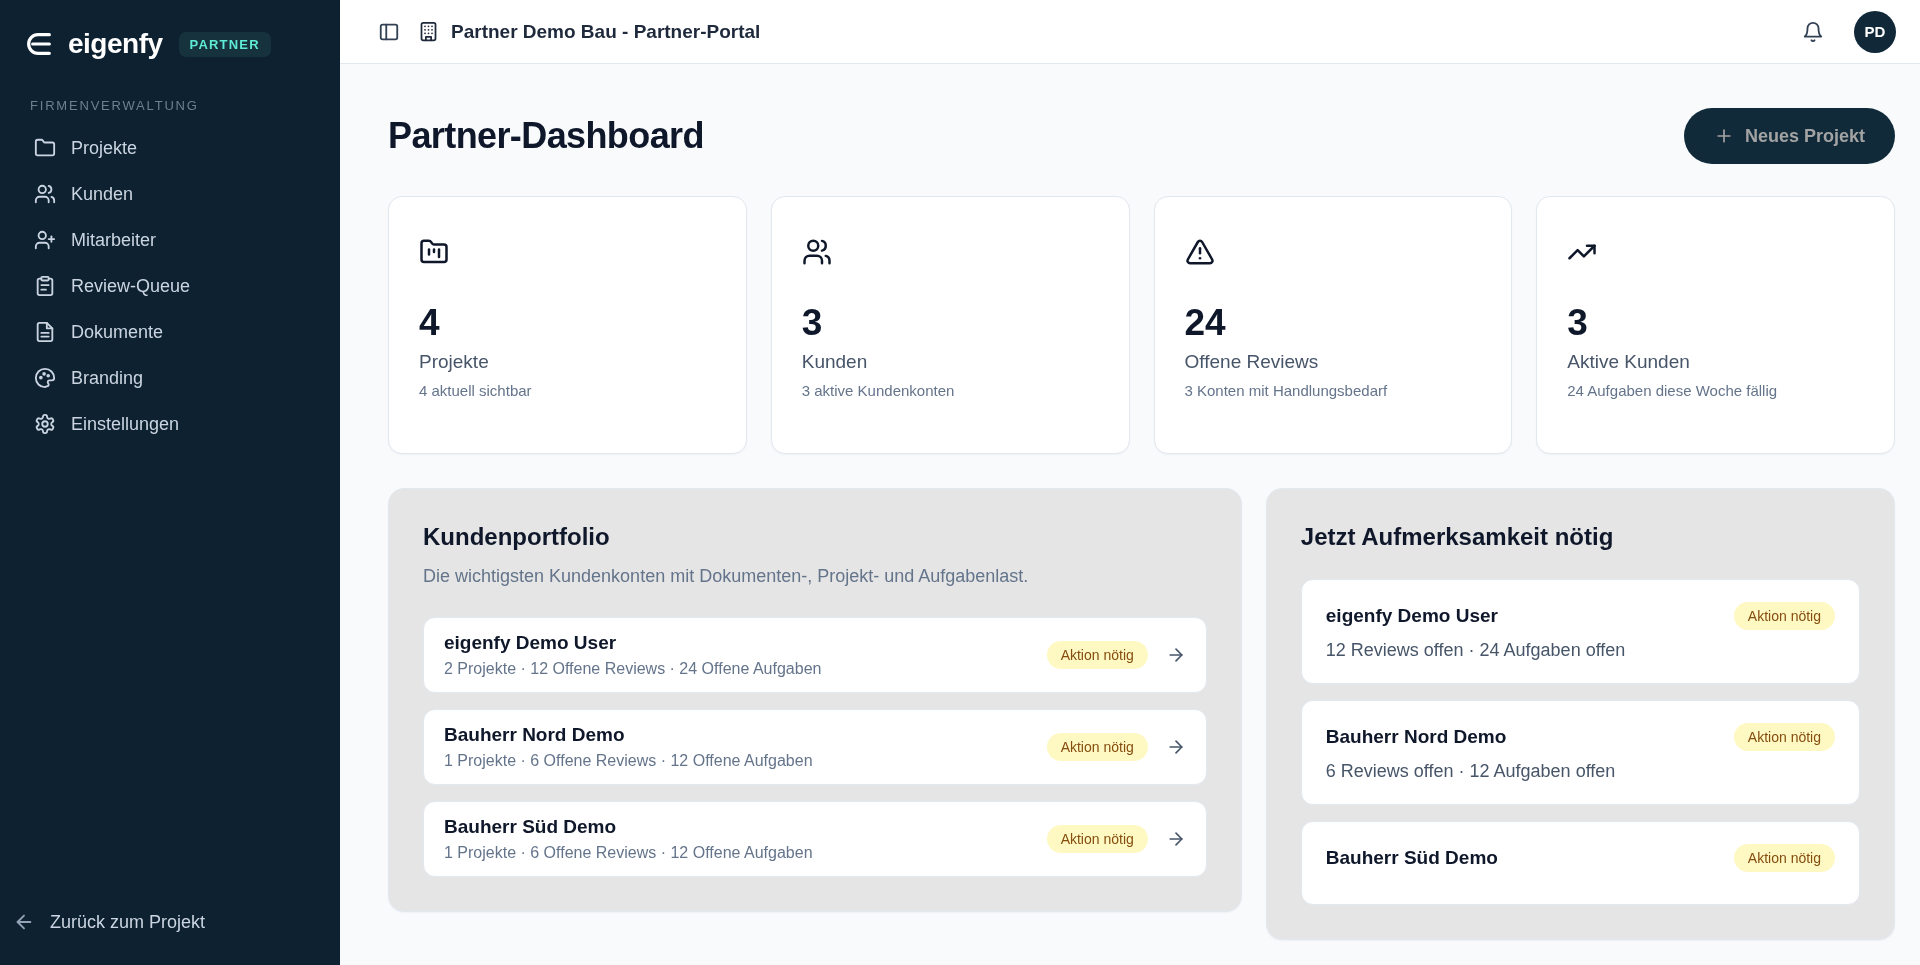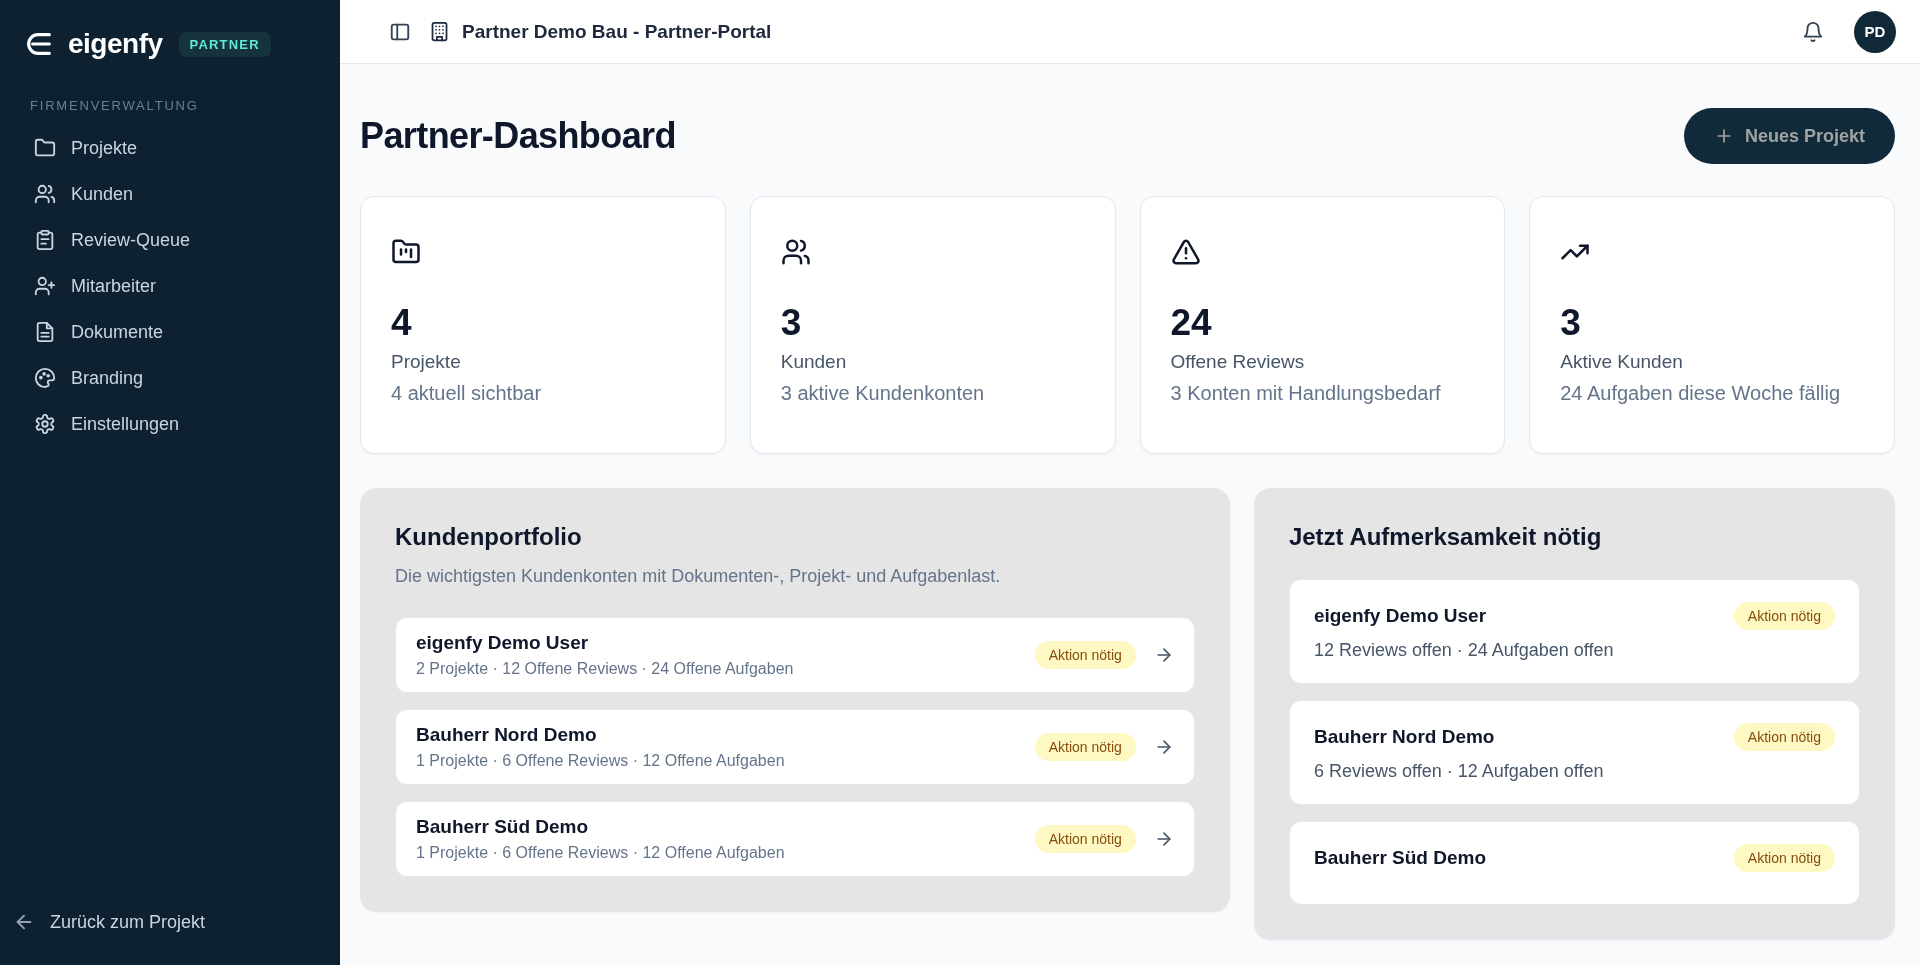--- a/index.html
+++ b/index.html
@@ -20,45 +20,45 @@
   .nav { padding:0 20px; display:flex; flex-direction:column; gap:4px; }
   .nav-item { display:flex; align-items:center; gap:15px; padding:10px 14px; border-radius:8px; font-size:18px; color:#cbd5e1; cursor:pointer; }
   .nav-item svg { width:22px; height:22px; flex:none; }
   .nav-item.active { background:#12463e; color:#eefdf9; }
   .sidebar-bottom { margin-top:auto; padding:26px 30px 32px 13px; }
   .back-link { display:flex; align-items:center; gap:15px; font-size:18px; color:#cbd5e1; cursor:pointer; text-decoration:none; }
   .back-link svg { width:22px; height:22px; color:#94a3b8; }
 
   
   .main { flex:1; height:100%; display:flex; flex-direction:column; overflow:hidden; }
-  .topbar { height:64px; min-height:64px; background:#ffffff; border-bottom:1px solid #e2e8f0; display:flex; align-items:center; padding:0 24px 0 43px; }
+  .topbar { height:64px; min-height:64px; background:#ffffff; border-bottom:1px solid #e2e8f0; display:flex; align-items:center; padding:0 24px 0 32px; }
   .icon-btn { background:none; border:none; cursor:pointer; color:#334155; display:flex; align-items:center; justify-content:center; padding:6px; }
   .icon-btn svg { width:22px; height:22px; }
   .topbar-title-group { display:flex; align-items:center; gap:12px; margin-left:12px; color:#1e293b; }
   .topbar-title-group svg { width:21px; height:21px; color:#1e293b; }
   .topbar-title { font-size:19px; font-weight:600; }
   .topbar-right { margin-left:auto; display:flex; align-items:center; gap:24px; }
   .avatar { width:42px; height:42px; border-radius:50%; background:#102837; color:#ffffff; font-size:15px; font-weight:700; display:flex; align-items:center; justify-content:center; cursor:pointer; border:none; }
 
-  .content { flex:1; overflow:hidden; padding:44px 25px 0 20px; }
+  .content { flex:1; overflow:hidden; padding:44px 25px 0 48px; }
 
   
   .page-header { display:flex; justify-content:space-between; align-items:center; }
   .page-title { font-size:36px; font-weight:700; letter-spacing:-0.6px; color:#0f172a; }
   .page-subtitle { font-size:19px; color:#64748b; margin-top:10px; }
   .new-project-btn { background:#112a3a; color:#a3a3a3; font-size:18px; font-weight:600; border:none; border-radius:9999px; padding:0 30px; height:56px; display:flex; align-items:center; gap:11px; cursor:pointer; }
   .new-project-btn svg { width:20px; height:20px; }
 
   
   .stats { display:grid; grid-template-columns:repeat(4,1fr); gap:24px; margin-top:32px; }
   .stat-card { background:#ffffff; border:1px solid #e2e8f0; border-radius:14px; padding:40px 30px 34px 30px; min-height:258px; box-shadow:0 1px 2px rgba(15,23,42,0.04); }
   .stat-card .stat-icon { width:30px; height:30px; color:#0f172a; }
   .stat-value { font-size:37px; font-weight:700; color:#0f172a; margin-top:32px; line-height:1.1; }
   .stat-label { font-size:19px; color:#475569; margin-top:7px; }
-  .stat-sub { font-size:20px; color:#64748b; margin-top:9px; }
+  .stat-sub { font-size:15px; color:#64748b; margin-top:9px; }
 
   
   .panels { display:grid; grid-template-columns:1.357fr 1fr; gap:24px; margin-top:34px; align-items:start; }
   .panel { background:#e5e5e5; border:1px solid #e2e8f0; border-radius:16px; padding:34px; box-shadow:0 1px 2px rgba(15,23,42,0.04); }
   .panel-title { font-size:24px; font-weight:700; color:#0f172a; }
   .panel-subtitle { font-size:18px; color:#64748b; margin-top:12px; line-height:1.45; }
 
   .portfolio-list { margin-top:28px; display:flex; flex-direction:column; gap:16px; }
   .portfolio-row { border:1px solid #e2e8f0; border-radius:12px; padding:14px 20px; display:flex; align-items:center; justify-content:space-between; cursor:pointer; background:#ffffff; }
   .row-name { font-size:19px; font-weight:600; color:#0f172a; }
@@ -98,35 +98,35 @@
       <svg class="ic" viewBox="0 0 24 24">
           <path d="M16 21v-2a4 4 0 0 0-4-4H6a4 4 0 0 0-4 4v2"></path>
           <circle cx="9" cy="7" r="4"></circle>
           <path d="M22 21v-2a4 4 0 0 0-3-3.87"></path>
           <path d="M16 3.13a4 4 0 0 1 0 7.75"></path>
         </svg>
       <span>Kunden</span>
     </div>
     <div class="nav-item">
       <svg class="ic" viewBox="0 0 24 24">
+          <path d="M16 21v-2a4 4 0 0 0-4-4H6a4 4 0 0 0-4 4v2"></path>
+          <circle cx="9" cy="7" r="4"></circle>
+          <path d="M19 8v6"></path>
+          <path d="M22 11h-6"></path>
+        </svg>
+      <span>Mitarbeiter</span>
+    </div>
+    <div class="nav-item">
+      <svg class="ic" viewBox="0 0 24 24">
           <rect x="8" y="2" width="8" height="4" rx="1"></rect>
           <path d="M16 4h2a2 2 0 0 1 2 2v14a2 2 0 0 1-2 2H6a2 2 0 0 1-2-2V6a2 2 0 0 1 2-2h2"></path>
           <path d="M8 11h8"></path>
           <path d="M8 16h5"></path>
         </svg>
       <span>Review-Queue</span>
-    </div>
-    <div class="nav-item">
-      <svg class="ic" viewBox="0 0 24 24">
-          <path d="M16 21v-2a4 4 0 0 0-4-4H6a4 4 0 0 0-4 4v2"></path>
-          <circle cx="9" cy="7" r="4"></circle>
-          <path d="M19 8v6"></path>
-          <path d="M22 11h-6"></path>
-        </svg>
-      <span>Mitarbeiter</span>
     </div>
     <div class="nav-item">
       <svg class="ic" viewBox="0 0 24 24">
           <path d="M14 2H6a2 2 0 0 0-2 2v16a2 2 0 0 0 2 2h12a2 2 0 0 0 2-2V8z"></path>
           <path d="M14 2v6h6"></path>
           <path d="M16 13H8"></path>
           <path d="M16 17H8"></path>
         </svg>
       <span>Dokumente</span>
     </div>

